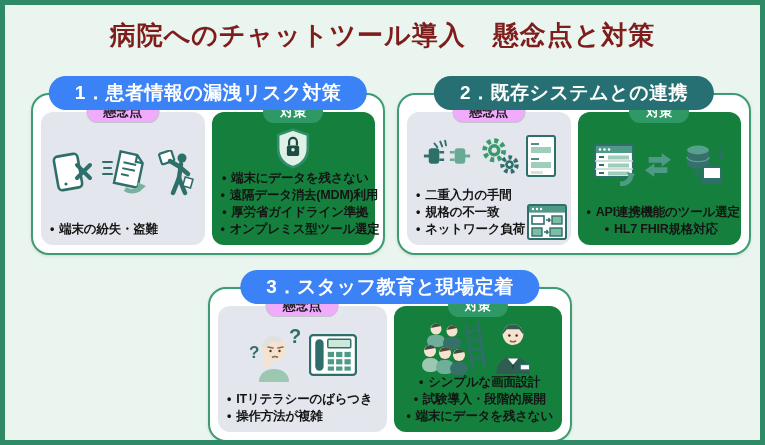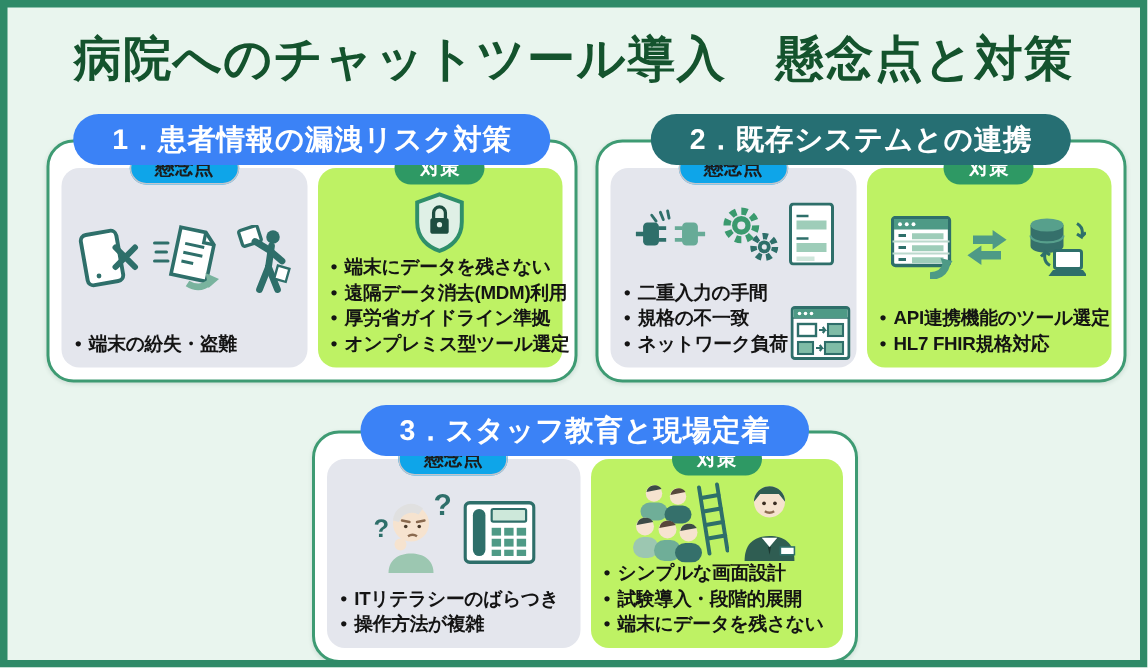--- a/index.html
+++ b/index.html
@@ -3,21 +3,21 @@
 <meta charset="utf-8">
 <style>
   html,body { margin:0; padding:0; background:#ffffff; }
   .stage {
     position:relative; width:765px; height:445px; box-sizing:border-box;
     background:#e9f5ee; border:5px solid #2f8a68; overflow:hidden;
     font-family:"Liberation Sans","DejaVu Sans",sans-serif;
   }
   .title {
     position:absolute; top:13px; left:0; width:100%; text-align:center;
-    font-size:32px; font-weight:bold; color:#14532d; letter-spacing:1px;
+    font-size:26px; font-weight:bold; color:#7f1d1d; letter-spacing:1px;
   }
   .card {
     position:absolute; background:#ffffff; border:2.5px solid #3e9b73;
     border-radius:18px; box-shadow:0 1px 3px rgba(40,90,70,.15); box-sizing:border-box;
   }
   #card1 { left:26px;  top:88px;  width:354px; height:162px; }
   #card2 { left:392px; top:88px;  width:354px; height:162px; }
   #card3 { left:203px; top:282px; width:364px; height:155px; }
   .pill {
     position:absolute; top:-19px; left:50%; transform:translateX(-50%);
@@ -25,26 +25,26 @@
     padding:4px 26px; border-radius:22px; letter-spacing:.5px; z-index:2;
   }
   .pill.green { background:#3b82f6; }
   .pill.teal  { background:#266f73; }
   .card-body { display:flex; gap:7px; height:100%; box-sizing:border-box; padding:17px 8px 8px; }
   .panel {
     position:relative; flex:1; border-radius:12px; box-sizing:border-box;
     padding:13px 5px 5px; display:flex; flex-direction:column; min-width:0;
   }
   .panel.concern { background:#e4e6ed; }
-  .panel.measure { background:#bef264; }
+  .panel.measure { background:#15803d;text-align:center; }
   .badge {
     position:absolute; top:-11px; left:50%; transform:translateX(-50%);
     font-size:13px; font-weight:bold; padding:2px 17px; border-radius:13px; white-space:nowrap; z-index:1;
   }
-  .badge.concern { background:#0ea5e9; color:#1c1c1c; box-shadow:inset 0 0 0 1px #c3c5cc; }
+  .badge.concern { background:#f0abfc; color:#1c1c1c; box-shadow:inset 0 0 0 1px #c3c5cc; }
   .badge.measure { background:#2e9964; color:#ffffff; }
   .icons { display:flex; justify-content:center; align-items:center; gap:6px; flex:1; min-height:0; }
   ul.bullets { list-style:none; margin:0; padding:0 0 2px 4px; }
   .bullets li {
     font-size:12.5px; font-weight:bold; color:#141414; line-height:1.36;
     white-space:nowrap; letter-spacing:-.2px;
   }
   .bullets li::before { content:"•"; margin-right:5px; }
   .note { font-size:9.5px; }
   .bullets-row { display:flex; align-items:flex-end; gap:2px; justify-content:space-between; }

